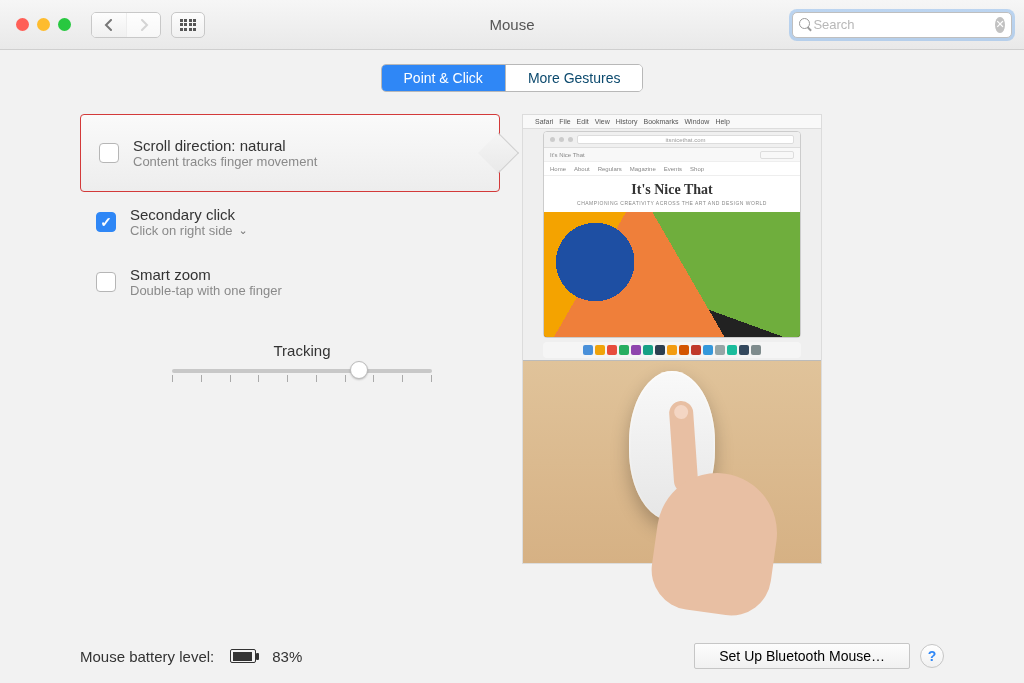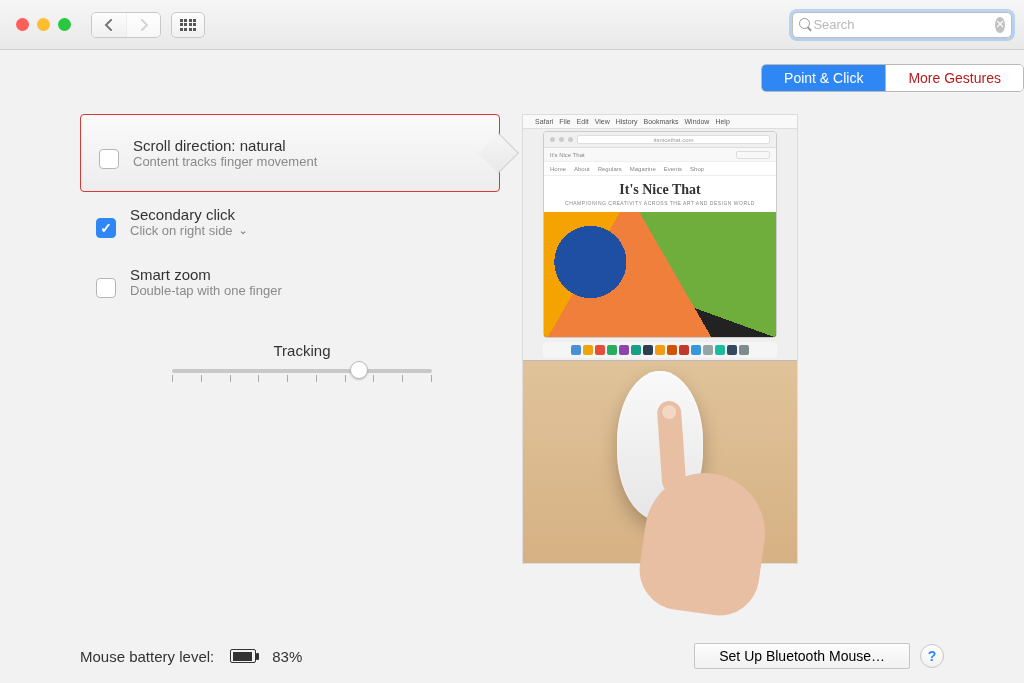--- a/index.html
+++ b/index.html
@@ -61,38 +61,38 @@
     color:#ec4899;
   }
   .searchwrap input::placeholder{ color:#b8b8b8; }
   .clearcirc { width:16px;height:16px;border-radius:50%; background:#c2c2c2; color:#fff; display:flex;align-items:center;justify-content:center; font-size:11px;}
   .mag { width:14px;height:14px; position:relative; }
   .mag::before{content:"";position:absolute;width:9px;height:9px;border:1.5px solid #9a9a9a;border-radius:50%;left:0;top:0;}
   .mag::after{content:"";position:absolute;width:5px;height:1.5px;background:#9a9a9a;left:8px;top:10px;transform:rotate(45deg);}
 
   
   .panel { background:#f2f2f2; height: calc(683px - 50px); padding-top: 14px; }
-  .tabs { display:flex; justify-content:flex-end; }
+  .tabs { display:flex; justify-content:center; }
   .segtabs {
     display:flex; border:1px solid #b8b8b8; border-radius:5px; overflow:hidden; font-size:14px;
   }
   .segtabs .tab {
-    padding: 5px 22px; background:#fff; color:#b91c1c;
+    padding: 5px 22px; background:#fff; color:#0c4a6e;
   }
   .segtabs .tab.active { background:#2f87f6; color:#fff; }
   .segtabs .tab + .tab { border-left:1px solid #b8b8b8; }
 
   .content {
     display:flex; margin: 22px 80px 0 80px; gap: 22px;
   }
   .left { flex: 0 0 420px; }
 
   .optrow {
     position: relative;
-    display:flex; align-items:flex-end; gap:14px;
+    display:flex; align-items:center; gap:14px;
     padding: 14px 16px;
     border-radius: 4px;
   }
   .optrow.highlight {
     background: linear-gradient(#fafafa,#ededed);
     border: 1.5px solid #d33a3a;
     position: relative;
     padding: 22px 18px 22px 18px;
   }
   .optrow.highlight::after{
@@ -123,21 +123,21 @@
   .knob {
     position:absolute; top:-8px; width:18px;height:18px;border-radius:50%;
     background:#fff; border:1px solid #bbb; box-shadow:0 1px 2px rgba(0,0,0,.2);
     transform: translateX(-50%);
   }
   .sliderends { display:flex; justify-content:space-between; font-size:12px; color:#666; margin-top:6px; }
 
   
   .right { flex:1; }
   .preview {
-    width: 276px; height: 450px; background:#d9b98f;
+    width: 300px; height: 450px; background:#d9b98f;
     border:1px solid #dcdcdc;
     display:flex; flex-direction:column;
   }
   .screen {
     height: 55%;
     background:#efefef; position:relative; overflow:hidden;
     border-bottom:1px solid #bbb;
   }
   .menubar{ height:14px; background:rgba(250,250,250,.9); border-bottom:1px solid #ddd; display:flex; align-items:center; font-size:7px; color:#555; gap:6px; padding:0 6px;}
   .menubar .apple{font-size:9px;}
@@ -238,20 +238,21 @@
         <i></i>
         <i></i>
         <i></i>
         <i></i>
         <i></i>
         <i></i>
         <i></i>
         <i></i>
     </span>
   </div>
+  <div class="wtitle">Mouse</div>
   <div class="searchwrap">
     <span class="mag"></span>
     <input type="text" placeholder="Search" style="">
     <span class="clearcirc">✕</span>
   </div>
 </div>
 
 <div class="panel">
   <div class="tabs">
     <div class="segtabs">

